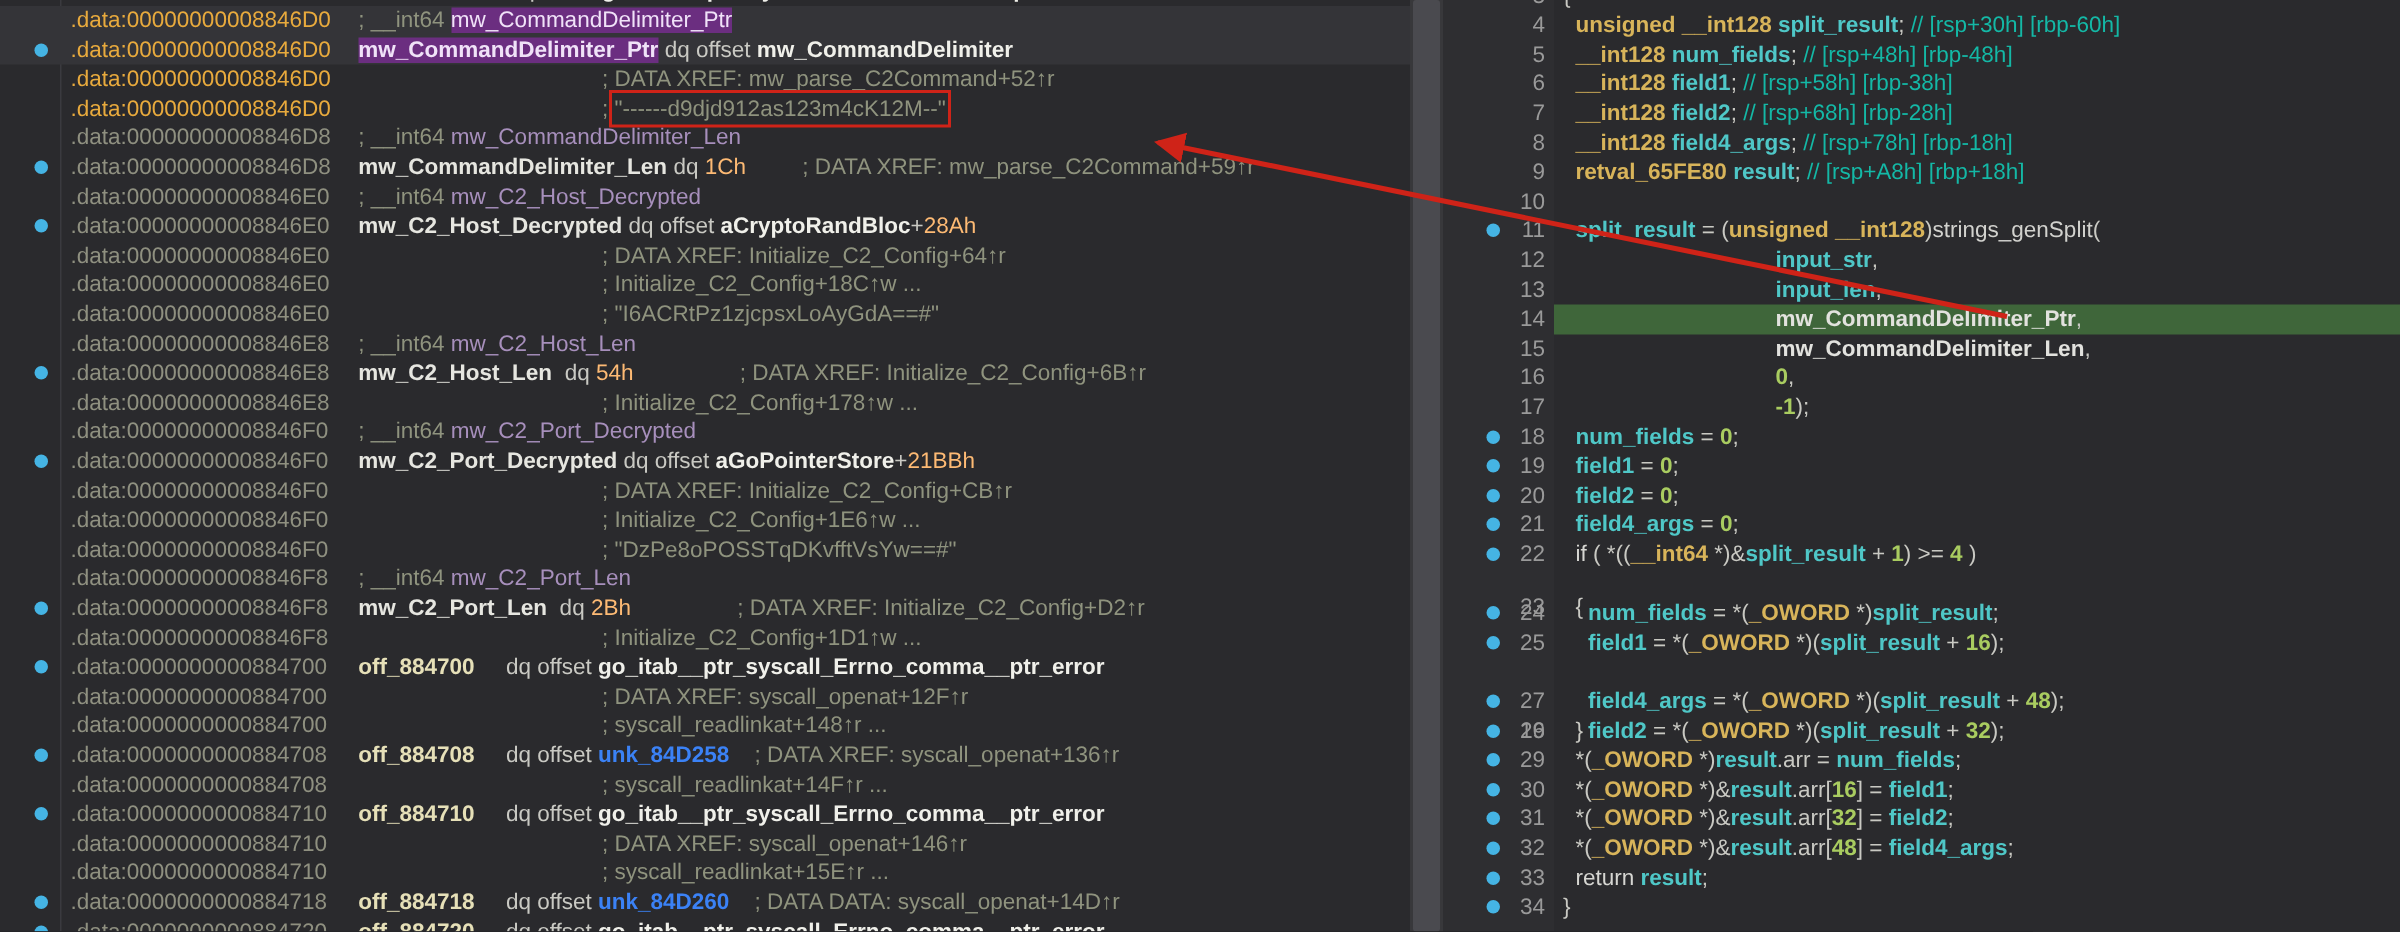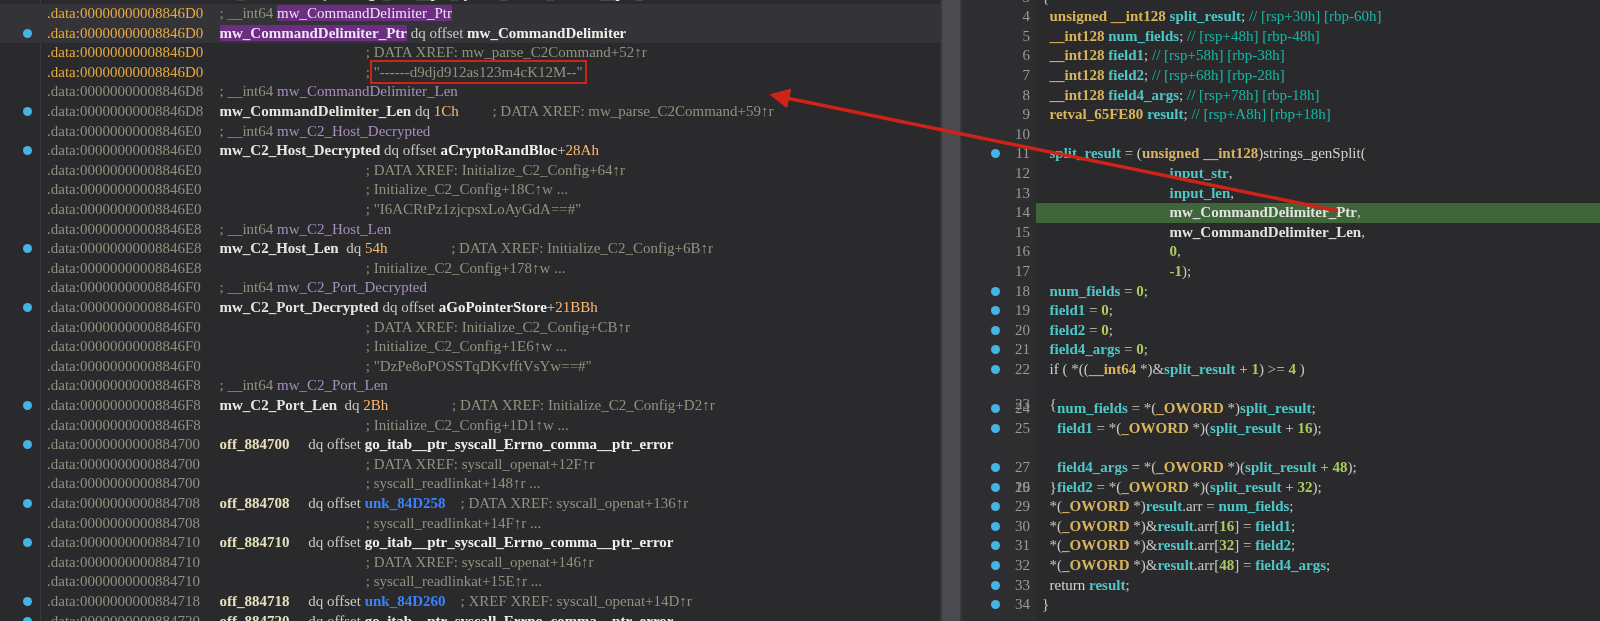--- a/index.html
+++ b/index.html
@@ -1,17 +1,17 @@
 <!DOCTYPE html>
 <html><head>
 <meta charset="utf-8">
 <style>
   html,body{margin:0;padding:0;background:#242426;}
   #screen{position:relative;width:1600px;height:621px;overflow:hidden;
-          background:#2a2a2d;font-family:Liberation Serif, serif;font-size:15px;}
+          background:#2a2a2d;font-family:Liberation Sans, sans-serif;font-size:15px;}
   .panel{position:absolute;top:0;bottom:0;overflow:hidden;}
   #left-panel{left:0;width:940px;background:#2a2a2d;}
   #left-panel::before{content:"";position:absolute;left:40px;top:0;bottom:0;width:1px;background:#3a3a3f;}
   #vscroll{position:absolute;left:940px;top:0;bottom:0;width:22px;background:#38383b;}
   #vscroll .thumb{position:absolute;left:2px;right:2px;top:0;bottom:0;background:#4a4a4f;border-radius:2px;}
   #right-panel{left:962px;width:638px;background:#2a2a2d;}
   #right-gutter{position:absolute;left:0;top:0;bottom:0;width:74px;background:#2e2e31;}
   .row{position:absolute;left:0;right:0;height:19.6px;line-height:19.6px;white-space:pre;}
   .row>*{position:relative;z-index:1;}
   #left-panel .row{padding-left:47px;}
@@ -75,21 +75,21 @@
         <div class="row" style="top: 396px;"><span class="ldot"></span><span class="addr dim">.data:00000000008846F8 </span><span class="s-def">mw_C2_Port_Len</span><span class="s-p">  </span><span class="s-kw">dq </span><span class="s-num">2Bh</span><span class="s-p">                 </span><span class="s-cmt">; DATA XREF: Initialize_C2_Config+D2↑r</span></div>
         <div class="row" style="top: 415.6px;"><span class="addr dim">.data:00000000008846F8 </span><span class="s-cmt">                                       ; Initialize_C2_Config+1D1↑w ...</span></div>
         <div class="row" style="top: 435.2px;"><span class="ldot"></span><span class="addr dim">.data:0000000000884700 </span><span class="s-defoff">off_884700</span><span class="s-p">     </span><span class="s-kw">dq offset </span><span class="s-tgt">go_itab__ptr_syscall_Errno_comma__ptr_error</span></div>
         <div class="row" style="top: 454.8px;"><span class="addr dim">.data:0000000000884700 </span><span class="s-cmt">                                       ; DATA XREF: syscall_openat+12F↑r</span></div>
         <div class="row" style="top: 474.4px;"><span class="addr dim">.data:0000000000884700 </span><span class="s-cmt">                                       ; syscall_readlinkat+148↑r ...</span></div>
         <div class="row" style="top: 494px;"><span class="ldot"></span><span class="addr dim">.data:0000000000884708 </span><span class="s-defoff">off_884708</span><span class="s-p">     </span><span class="s-kw">dq offset </span><span class="s-unk">unk_84D258</span><span class="s-p">    </span><span class="s-cmt">; DATA XREF: syscall_openat+136↑r</span></div>
         <div class="row" style="top: 513.6px;"><span class="addr dim">.data:0000000000884708 </span><span class="s-cmt">                                       ; syscall_readlinkat+14F↑r ...</span></div>
         <div class="row" style="top: 533.2px;"><span class="ldot"></span><span class="addr dim">.data:0000000000884710 </span><span class="s-defoff">off_884710</span><span class="s-p">     </span><span class="s-kw">dq offset </span><span class="s-tgt">go_itab__ptr_syscall_Errno_comma__ptr_error</span></div>
         <div class="row" style="top: 552.8px;"><span class="addr dim">.data:0000000000884710 </span><span class="s-cmt">                                       ; DATA XREF: syscall_openat+146↑r</span></div>
         <div class="row" style="top: 572.4px;"><span class="addr dim">.data:0000000000884710 </span><span class="s-cmt">                                       ; syscall_readlinkat+15E↑r ...</span></div>
-        <div class="row" style="top: 592px;"><span class="ldot"></span><span class="addr dim">.data:0000000000884718 </span><span class="s-defoff">off_884718</span><span class="s-p">     </span><span class="s-kw">dq offset </span><span class="s-unk">unk_84D260</span><span class="s-p">    </span><span class="s-cmt">; XREF XREF: syscall_openat+14D↑r</span></div>
+        <div class="row" style="top: 592px;"><span class="ldot"></span><span class="addr dim">.data:0000000000884718 </span><span class="s-defoff">off_884718</span><span class="s-p">     </span><span class="s-kw">dq offset </span><span class="s-unk">unk_84D260</span><span class="s-p">    </span><span class="s-cmt">; DATA DATA: syscall_openat+14D↑r</span></div>
         <div class="row" style="top: 611.6px;"><span class="ldot"></span><span class="addr dim">.data:0000000000884720 </span><span class="s-defoff">off_884720</span><span class="s-p">     </span><span class="s-kw">dq offset </span><span class="s-tgt">go_itab__ptr_syscall_Errno_comma__ptr_error</span></div>
       </div>
   </div>
   <div id="vscroll">
     <div class="thumb"></div>
   </div>
   <div id="right-panel" class="panel">
     <div id="right-gutter"></div>
     <div id="right-rows">
         <div class="row" style="top: -12.4px;"><span class="lno">3</span><span class="s-p">{</span></div>

